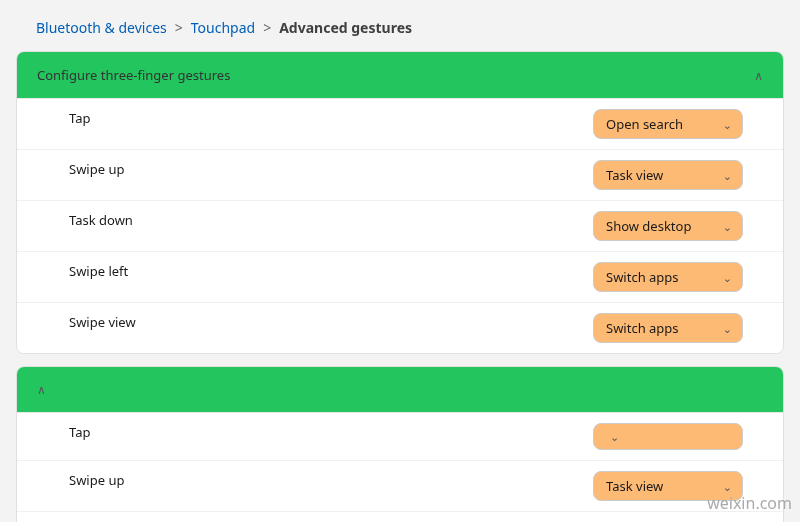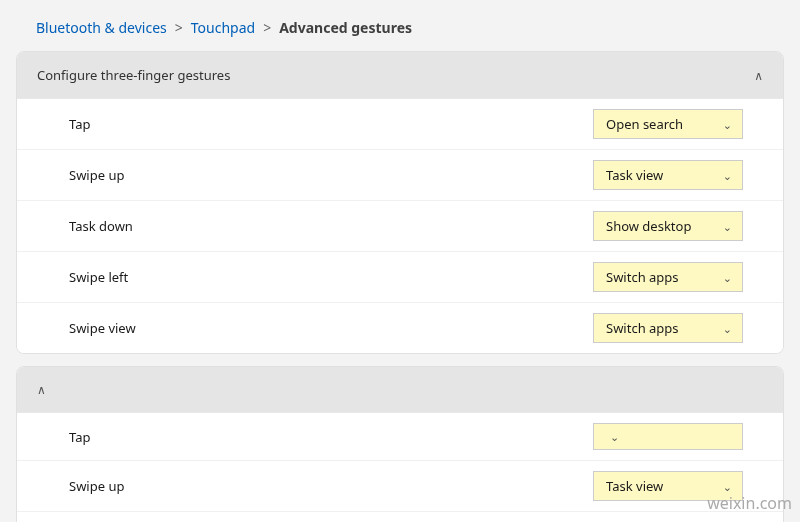--- a/index.html
+++ b/index.html
@@ -53,62 +53,62 @@
       margin-bottom: 12px;
       overflow: hidden;
       border: 1px solid #e0e0e0;
     }
 
     .section-header {
       display: flex;
       justify-content: space-between;
       align-items: center;
       padding: 14px 20px;
-      background: #e5e5e5;
+      background: #22c55e;
       border-bottom: 1px solid #e8e8e8;
       cursor: pointer;
     }
 
     .section-title {
       font-size: 13px;
       color: #333;
       font-weight: 400;
     }
 
     .chevron-icon {
       font-size: 12px;
       color: #555;
     }
 
     .gesture-row {
       display: flex;
-      align-items: center;
+      align-items: flex-start;
       justify-content: space-between;
       padding: 10px 40px 10px 52px;
       border-bottom: 1px solid #f0f0f0;
       background: #ffffff;
       min-height: 46px;
     }
 
     .gesture-row:last-child {
       border-bottom: none;
     }
 
     .gesture-label {
       font-size: 13px;
       color: #1a1a1a;
     }
 
     .gesture-select {
       display: flex;
       align-items: center;
       gap: 6px;
-      background: #fef9c3;
+      background: #fdba74;
       border: 1px solid #ccc;
-      border-radius: 0;
+      border-radius: 8px;
       padding: 5px 10px 5px 12px;
       cursor: pointer;
       min-width: 150px;
       justify-content: space-between;
       font-size: 13px;
       color: #1a1a1a;
     }
 
     .select-chevron {
       font-size: 11px;

